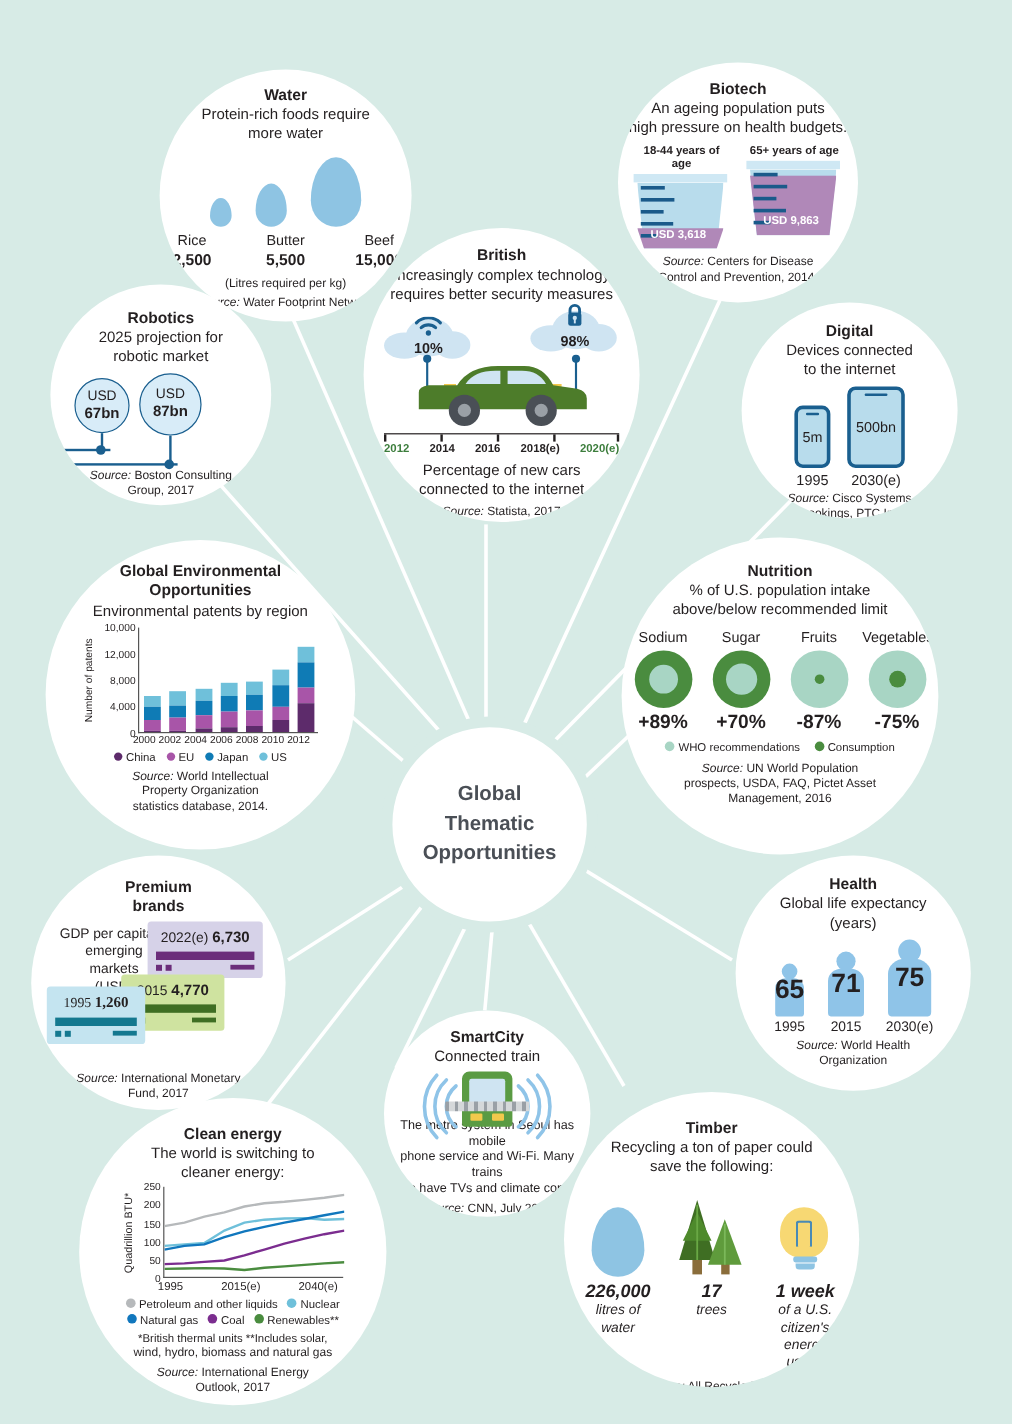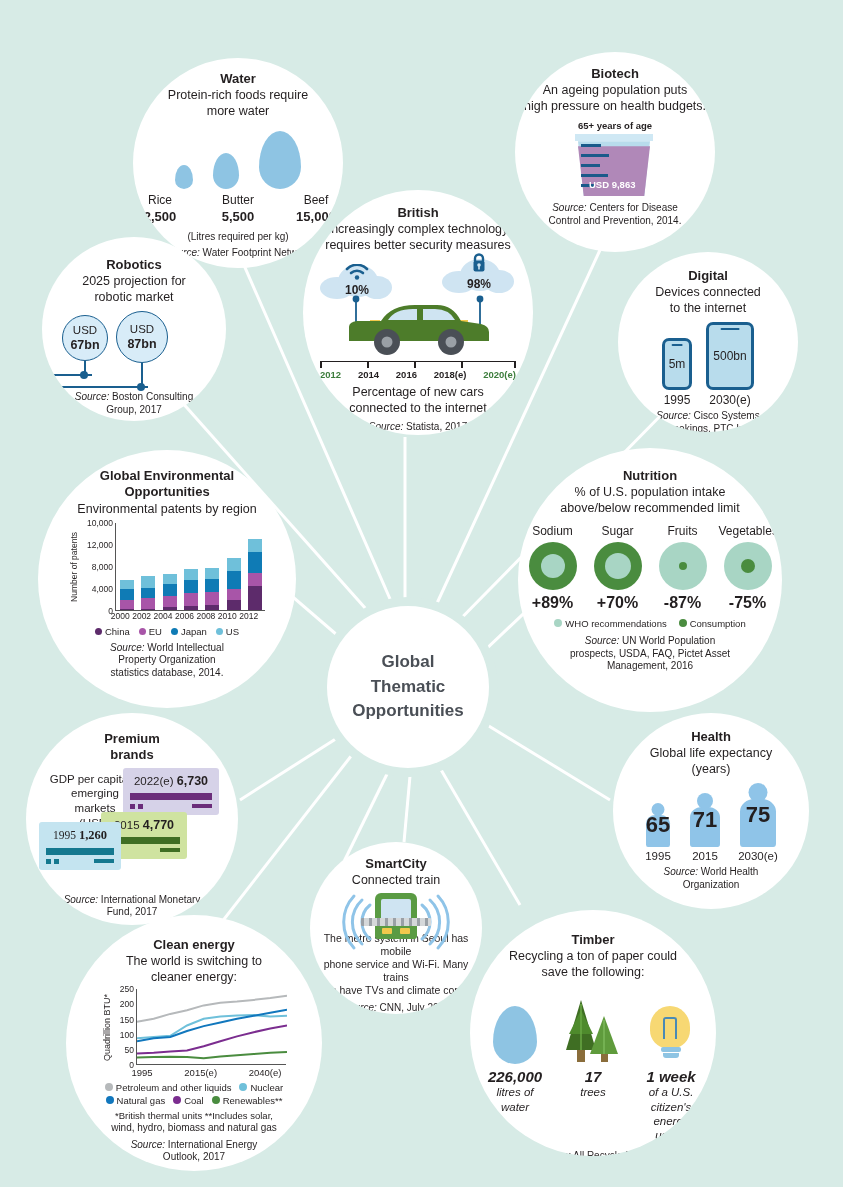--- a/index.html
+++ b/index.html
@@ -137,21 +137,21 @@
   .people { display:flex; align-items:flex-end; justify-content:center; gap: 10px; margin-top:6px; height: 64px; }
   .person { position:relative; display:flex; align-items:center; justify-content:center; }
   .person .head { position:absolute; left:50%; transform:translateX(-50%); background:#8fc4e8; border-radius:50%; }
   .person .body { position:absolute; bottom:0; left:50%; transform:translateX(-50%); background:#8fc4e8;
      border-radius: 40% 40% 8% 8% / 26% 26% 8% 8%; }
   .person .num { position:relative; z-index:3; font-size:22px; font-weight:bold; }
   .peoplelabs { display:flex; justify-content:center; gap:10px; margin-top:3px; }
   .peoplelabs span { font-size:11.5px; text-align:center; }
 
   
-  #smartcity { left: 310px; top: 842px; width: 172px; height: 172px; padding-top: 14px; }
+  #smartcity { left: 320px; top: 842px; width: 172px; height: 172px; padding-top: 14px; }
   .trainviz { position:relative; width:140px; height:64px; margin-top:3px; }
   .train { position:absolute; left:50%; top:2px; transform:translateX(-50%); width:42px; height:46px;
      background:#5a9b43; border-radius:6px 6px 3px 3px; }
   .train .win { position:absolute; left:6px; top:6px; width:30px; height:24px; background:#cfe4f2; border-radius:2px; }
   .train .l1 { position:absolute; left:7px; bottom:5px; width:10px; height:6px; background:#f2c94c; border-radius:1px; }
   .train .l2 { position:absolute; right:7px; bottom:5px; width:10px; height:6px; background:#f2c94c; border-radius:1px; }
   .rail { position:absolute; left:50%; transform:translateX(-50%); bottom:4px; width:70px; height:8px;
      background: repeating-linear-gradient(90deg,#9aa0a6 0 3px,#d5d8da 3px 8px); border-radius:1px; }
 
   
@@ -245,20 +245,36 @@
     <div class="src" style="margin-top:4px">
       <i>Source:</i><span> Water Footprint Network</span>
     </div>
   </div>
 
   <div class="bubble" id="biotech">
     <div class="ttl">Biotech</div>
     <div class="sub">An ageing population puts</div>
     <div class="sub">high pressure on health budgets.</div>
     <div class="beakers">
+      <div class="beakerbox">
+        <div class="beakerlab">18-44 years of age</div>
+        <div class="beaker">
+          <div class="rim"></div>
+            <div class="body"></div>
+          <div class="fill" style="height:17px"></div>
+          <div class="ticks">
+              <i style="width:20px"></i>
+              <i style="width:28px"></i>
+              <i style="width:19px"></i>
+              <i style="width:27px"></i>
+              <i style="width:14px"></i>
+            </div>
+          <div class="val">USD 3,618</div>
+        </div>
+      </div>
       <div class="beakerbox">
         <div class="beakerlab">65+ years of age</div>
         <div class="beaker">
           <div class="rim"></div>
             <div class="body"></div>
           <div class="fill" style="height:50px"></div>
           <div class="ticks">
               <i style="width:20px"></i>
               <i style="width:28px"></i>
               <i style="width:19px"></i>

